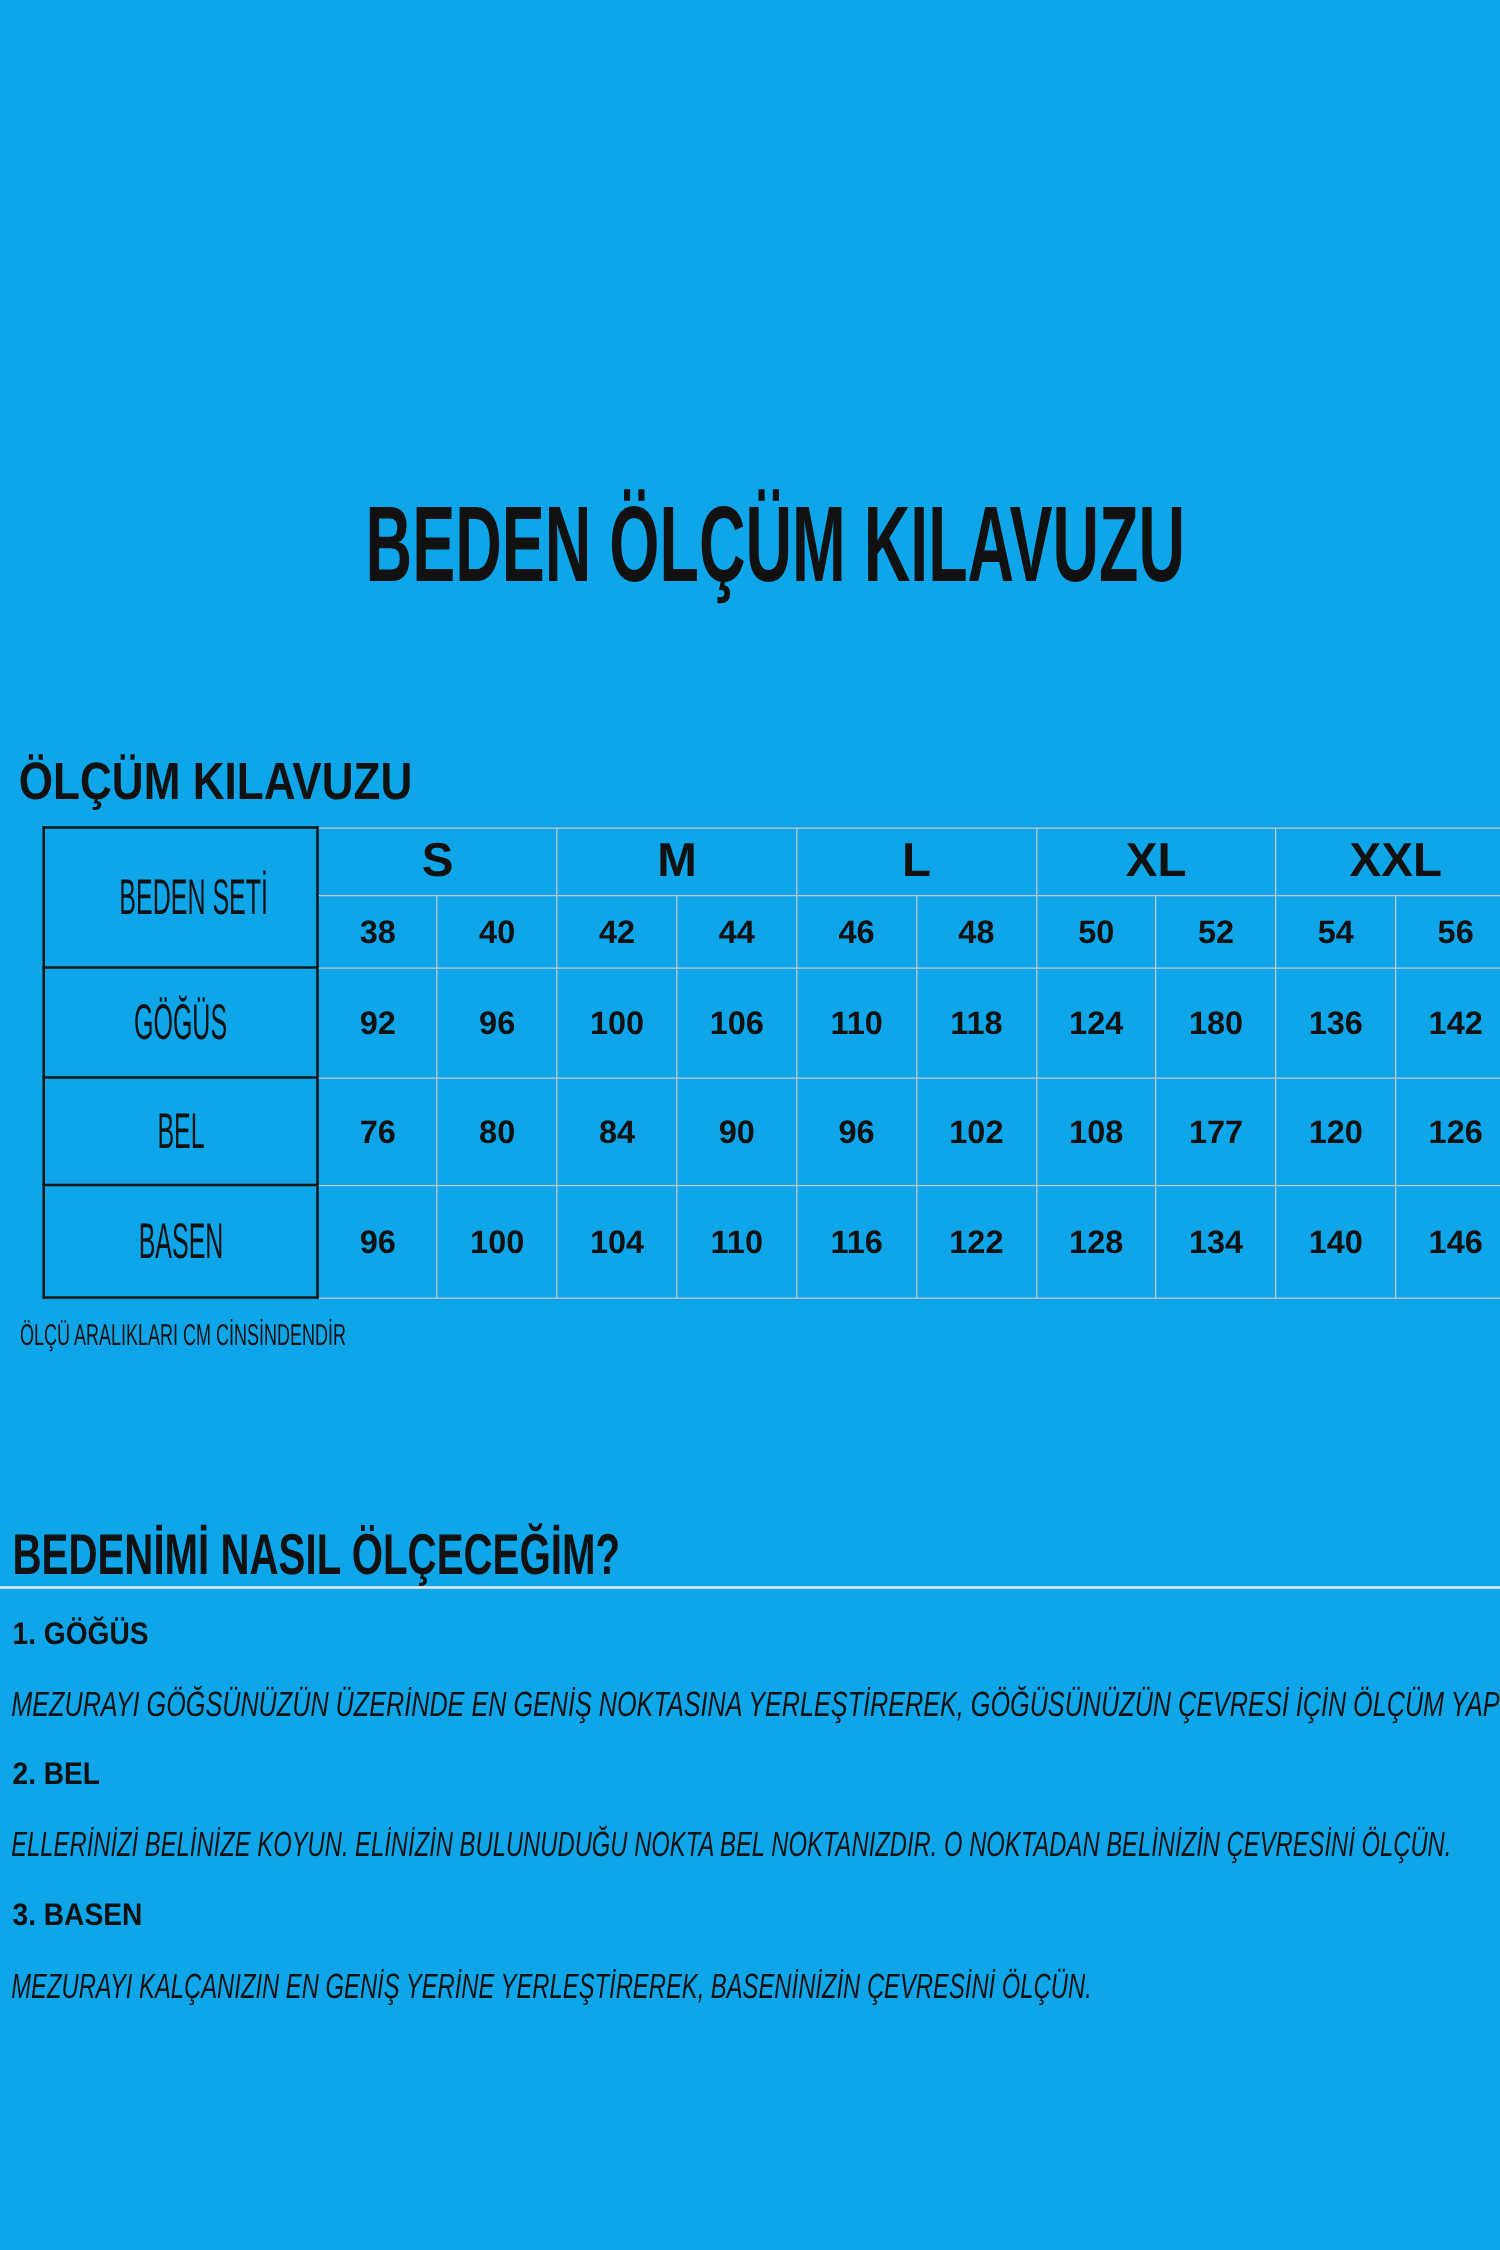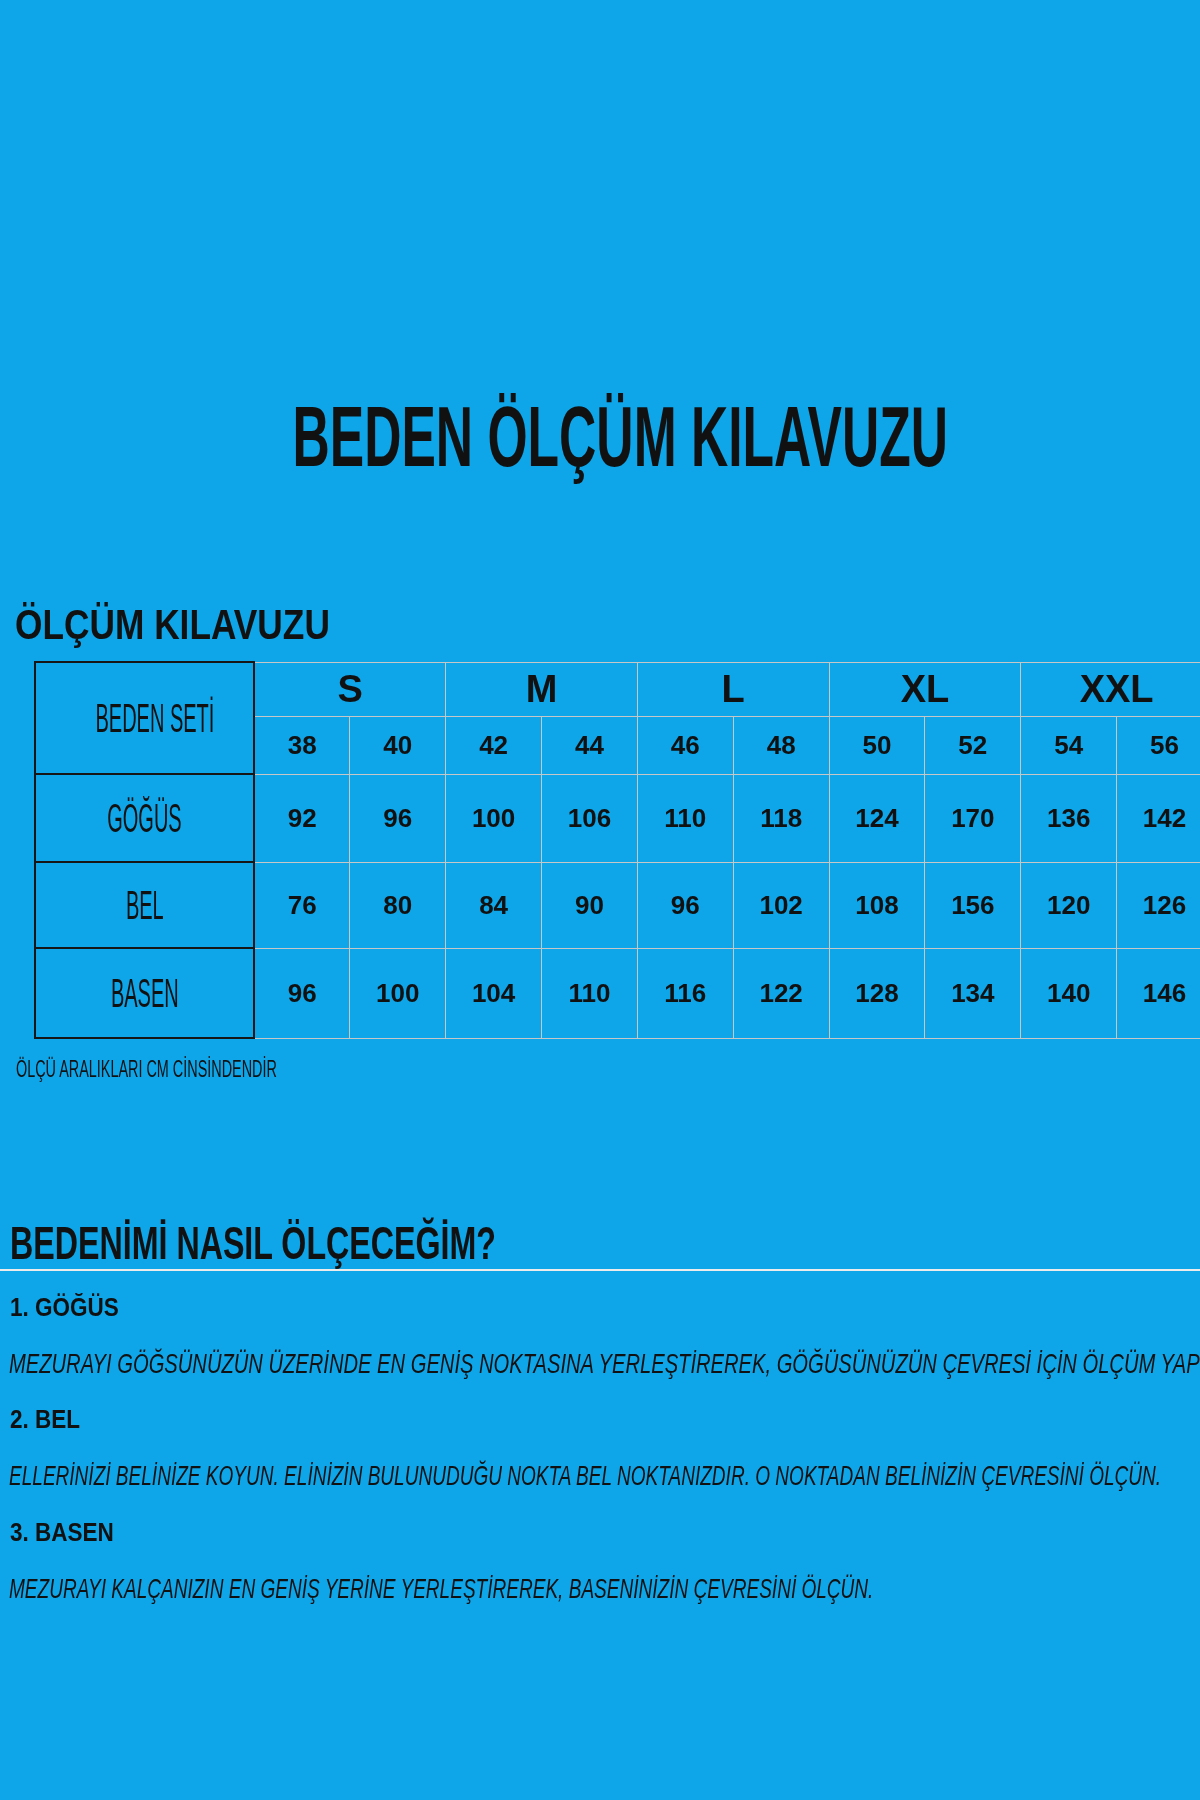--- a/index.html
+++ b/index.html
@@ -127,34 +127,34 @@
         </tr>
         <tr class="r-chest">
           <th class="rowhead"><span class="inner">GÖĞÜS</span></th>
           <td class="num"><span class="inner">92</span></td>
           <td class="num"><span class="inner">96</span></td>
           <td class="num"><span class="inner">100</span></td>
           <td class="num"><span class="inner">106</span></td>
           <td class="num"><span class="inner">110</span></td>
           <td class="num"><span class="inner">118</span></td>
           <td class="num"><span class="inner">124</span></td>
-          <td class="num"><span class="inner">170</span></td>
+          <td class="num"><span class="inner">180</span></td>
           <td class="num"><span class="inner">136</span></td>
           <td class="num"><span class="inner">142</span></td>
         </tr>
         <tr class="r-waist">
           <th class="rowhead"><span class="inner">BEL</span></th>
           <td class="num"><span class="inner">76</span></td>
           <td class="num"><span class="inner">80</span></td>
           <td class="num"><span class="inner">84</span></td>
           <td class="num"><span class="inner">90</span></td>
           <td class="num"><span class="inner">96</span></td>
           <td class="num"><span class="inner">102</span></td>
           <td class="num"><span class="inner">108</span></td>
-          <td class="num"><span class="inner">156</span></td>
+          <td class="num"><span class="inner">177</span></td>
           <td class="num"><span class="inner">120</span></td>
           <td class="num"><span class="inner">126</span></td>
         </tr>
         <tr class="r-hips">
           <th class="rowhead"><span class="inner">BASEN</span></th>
           <td class="num"><span class="inner">96</span></td>
           <td class="num"><span class="inner">100</span></td>
           <td class="num"><span class="inner">104</span></td>
           <td class="num"><span class="inner">110</span></td>
           <td class="num"><span class="inner">116</span></td>

